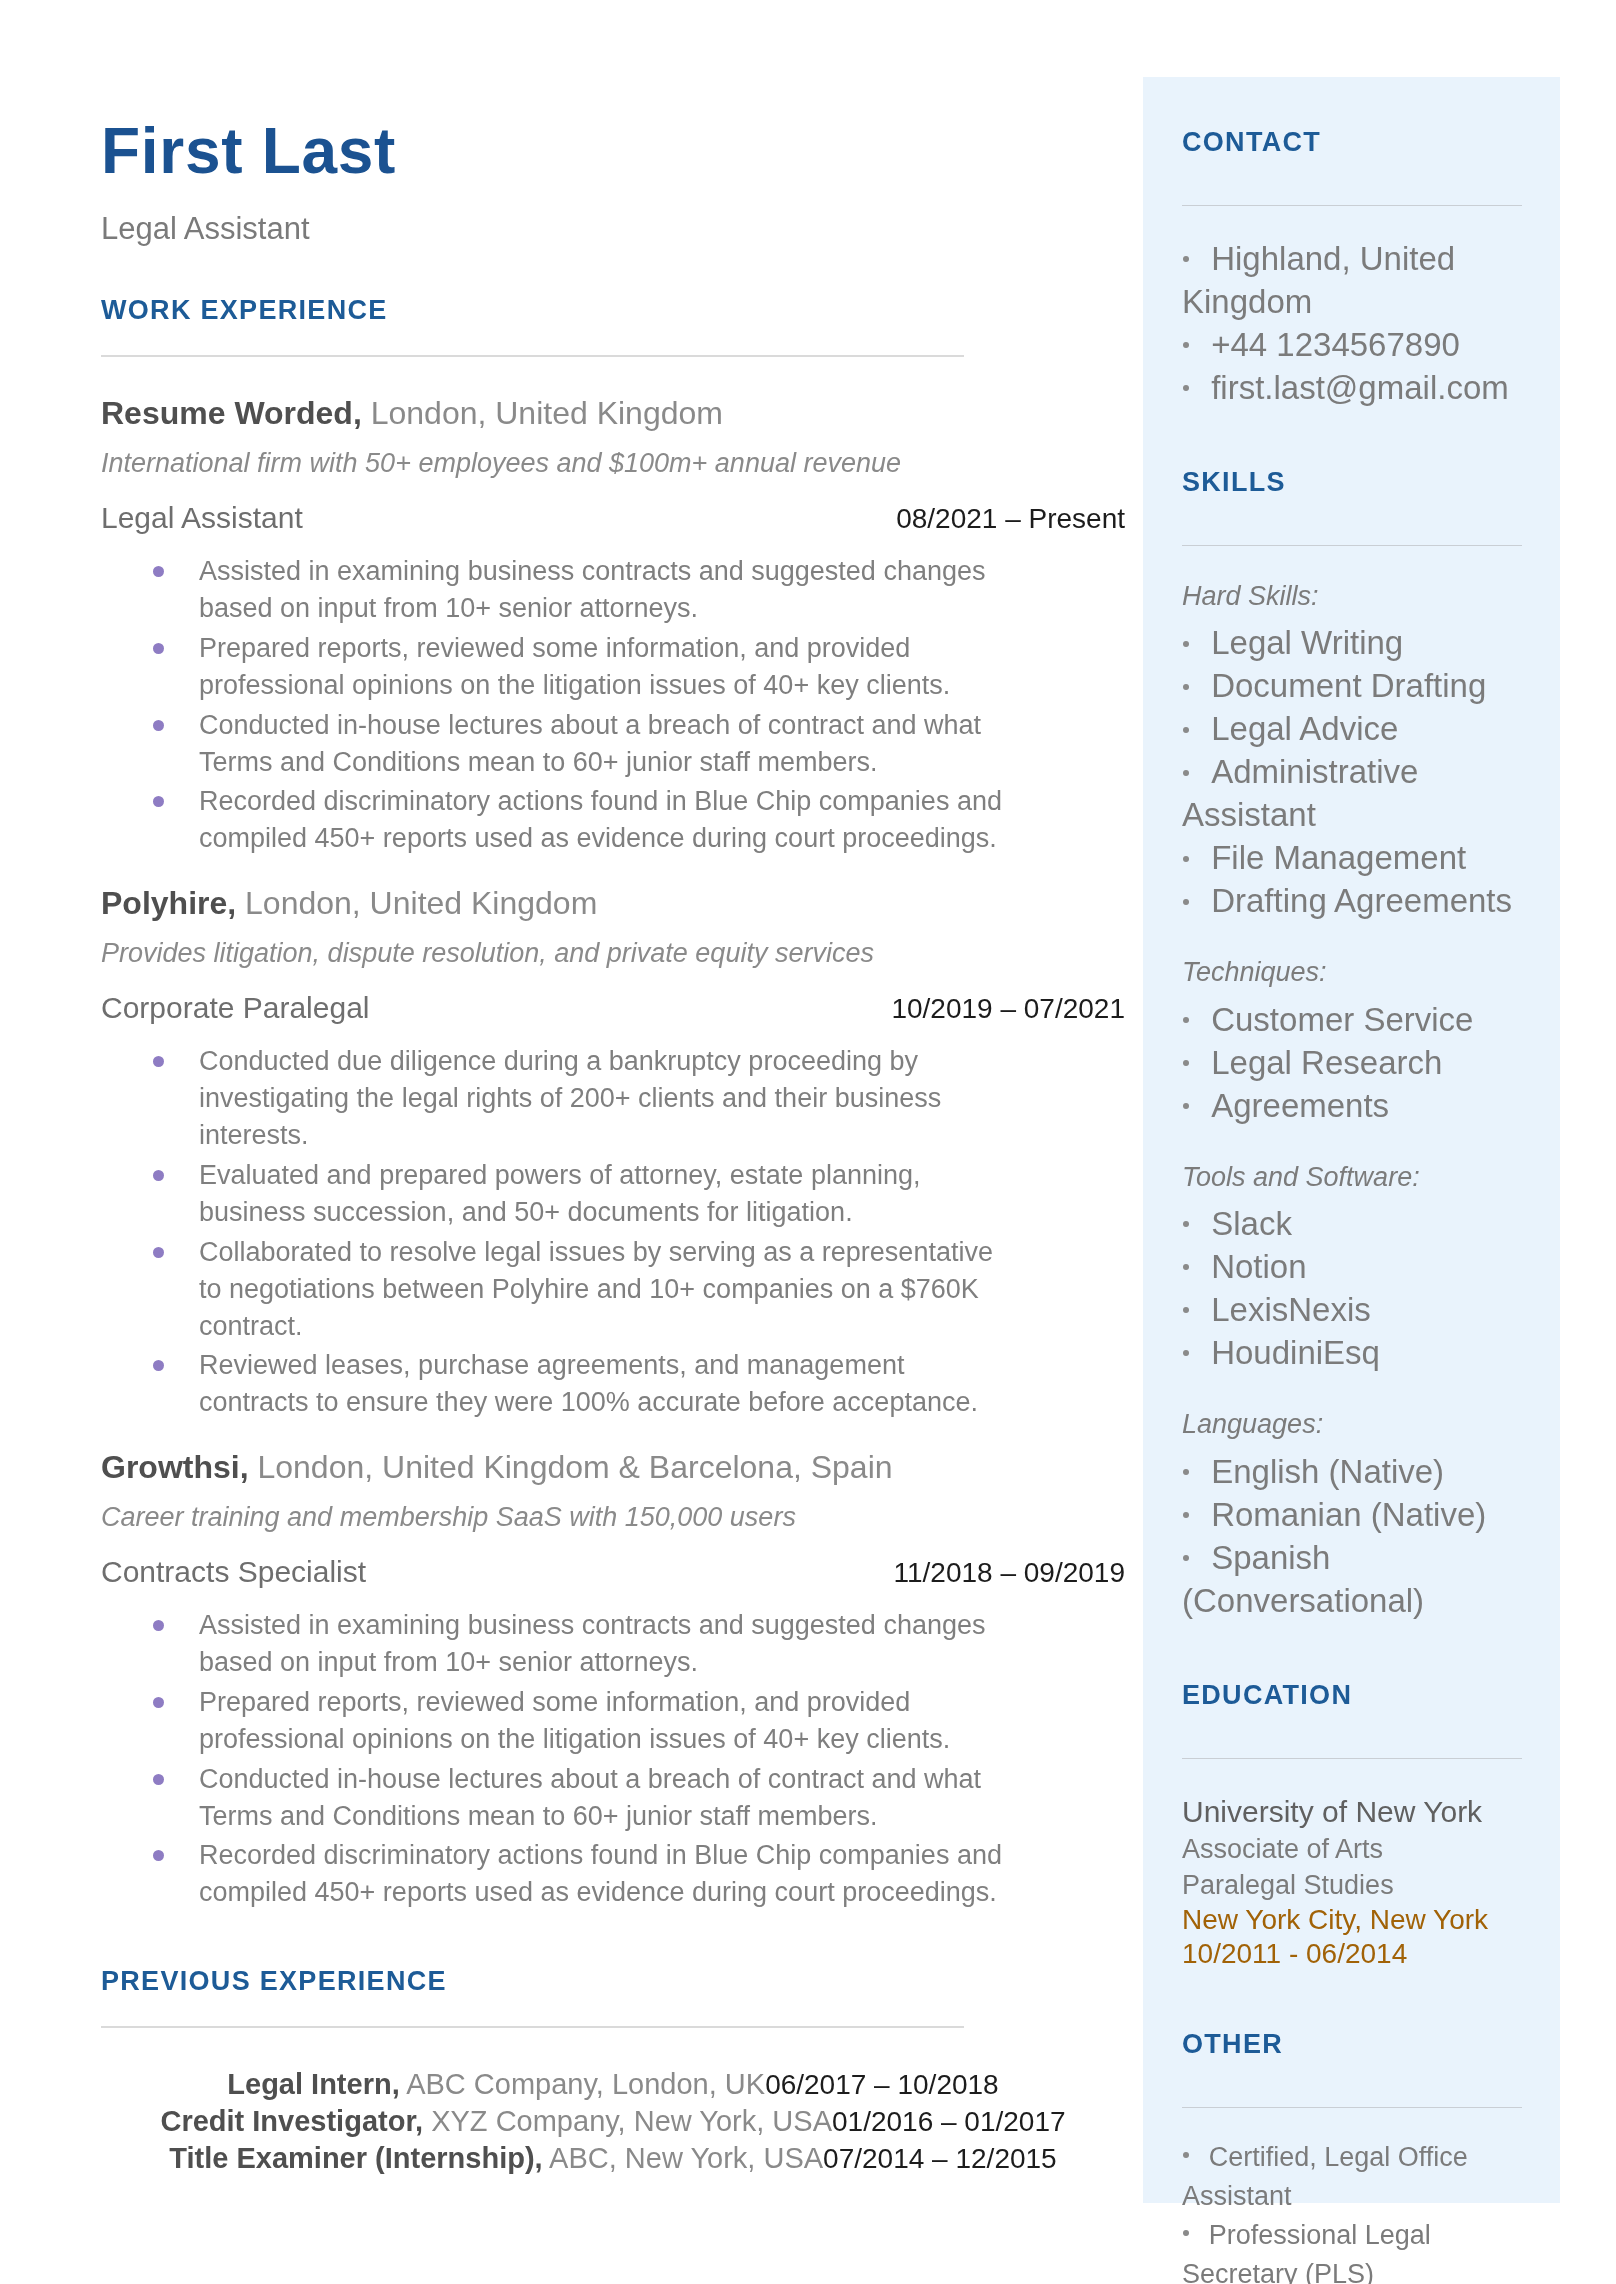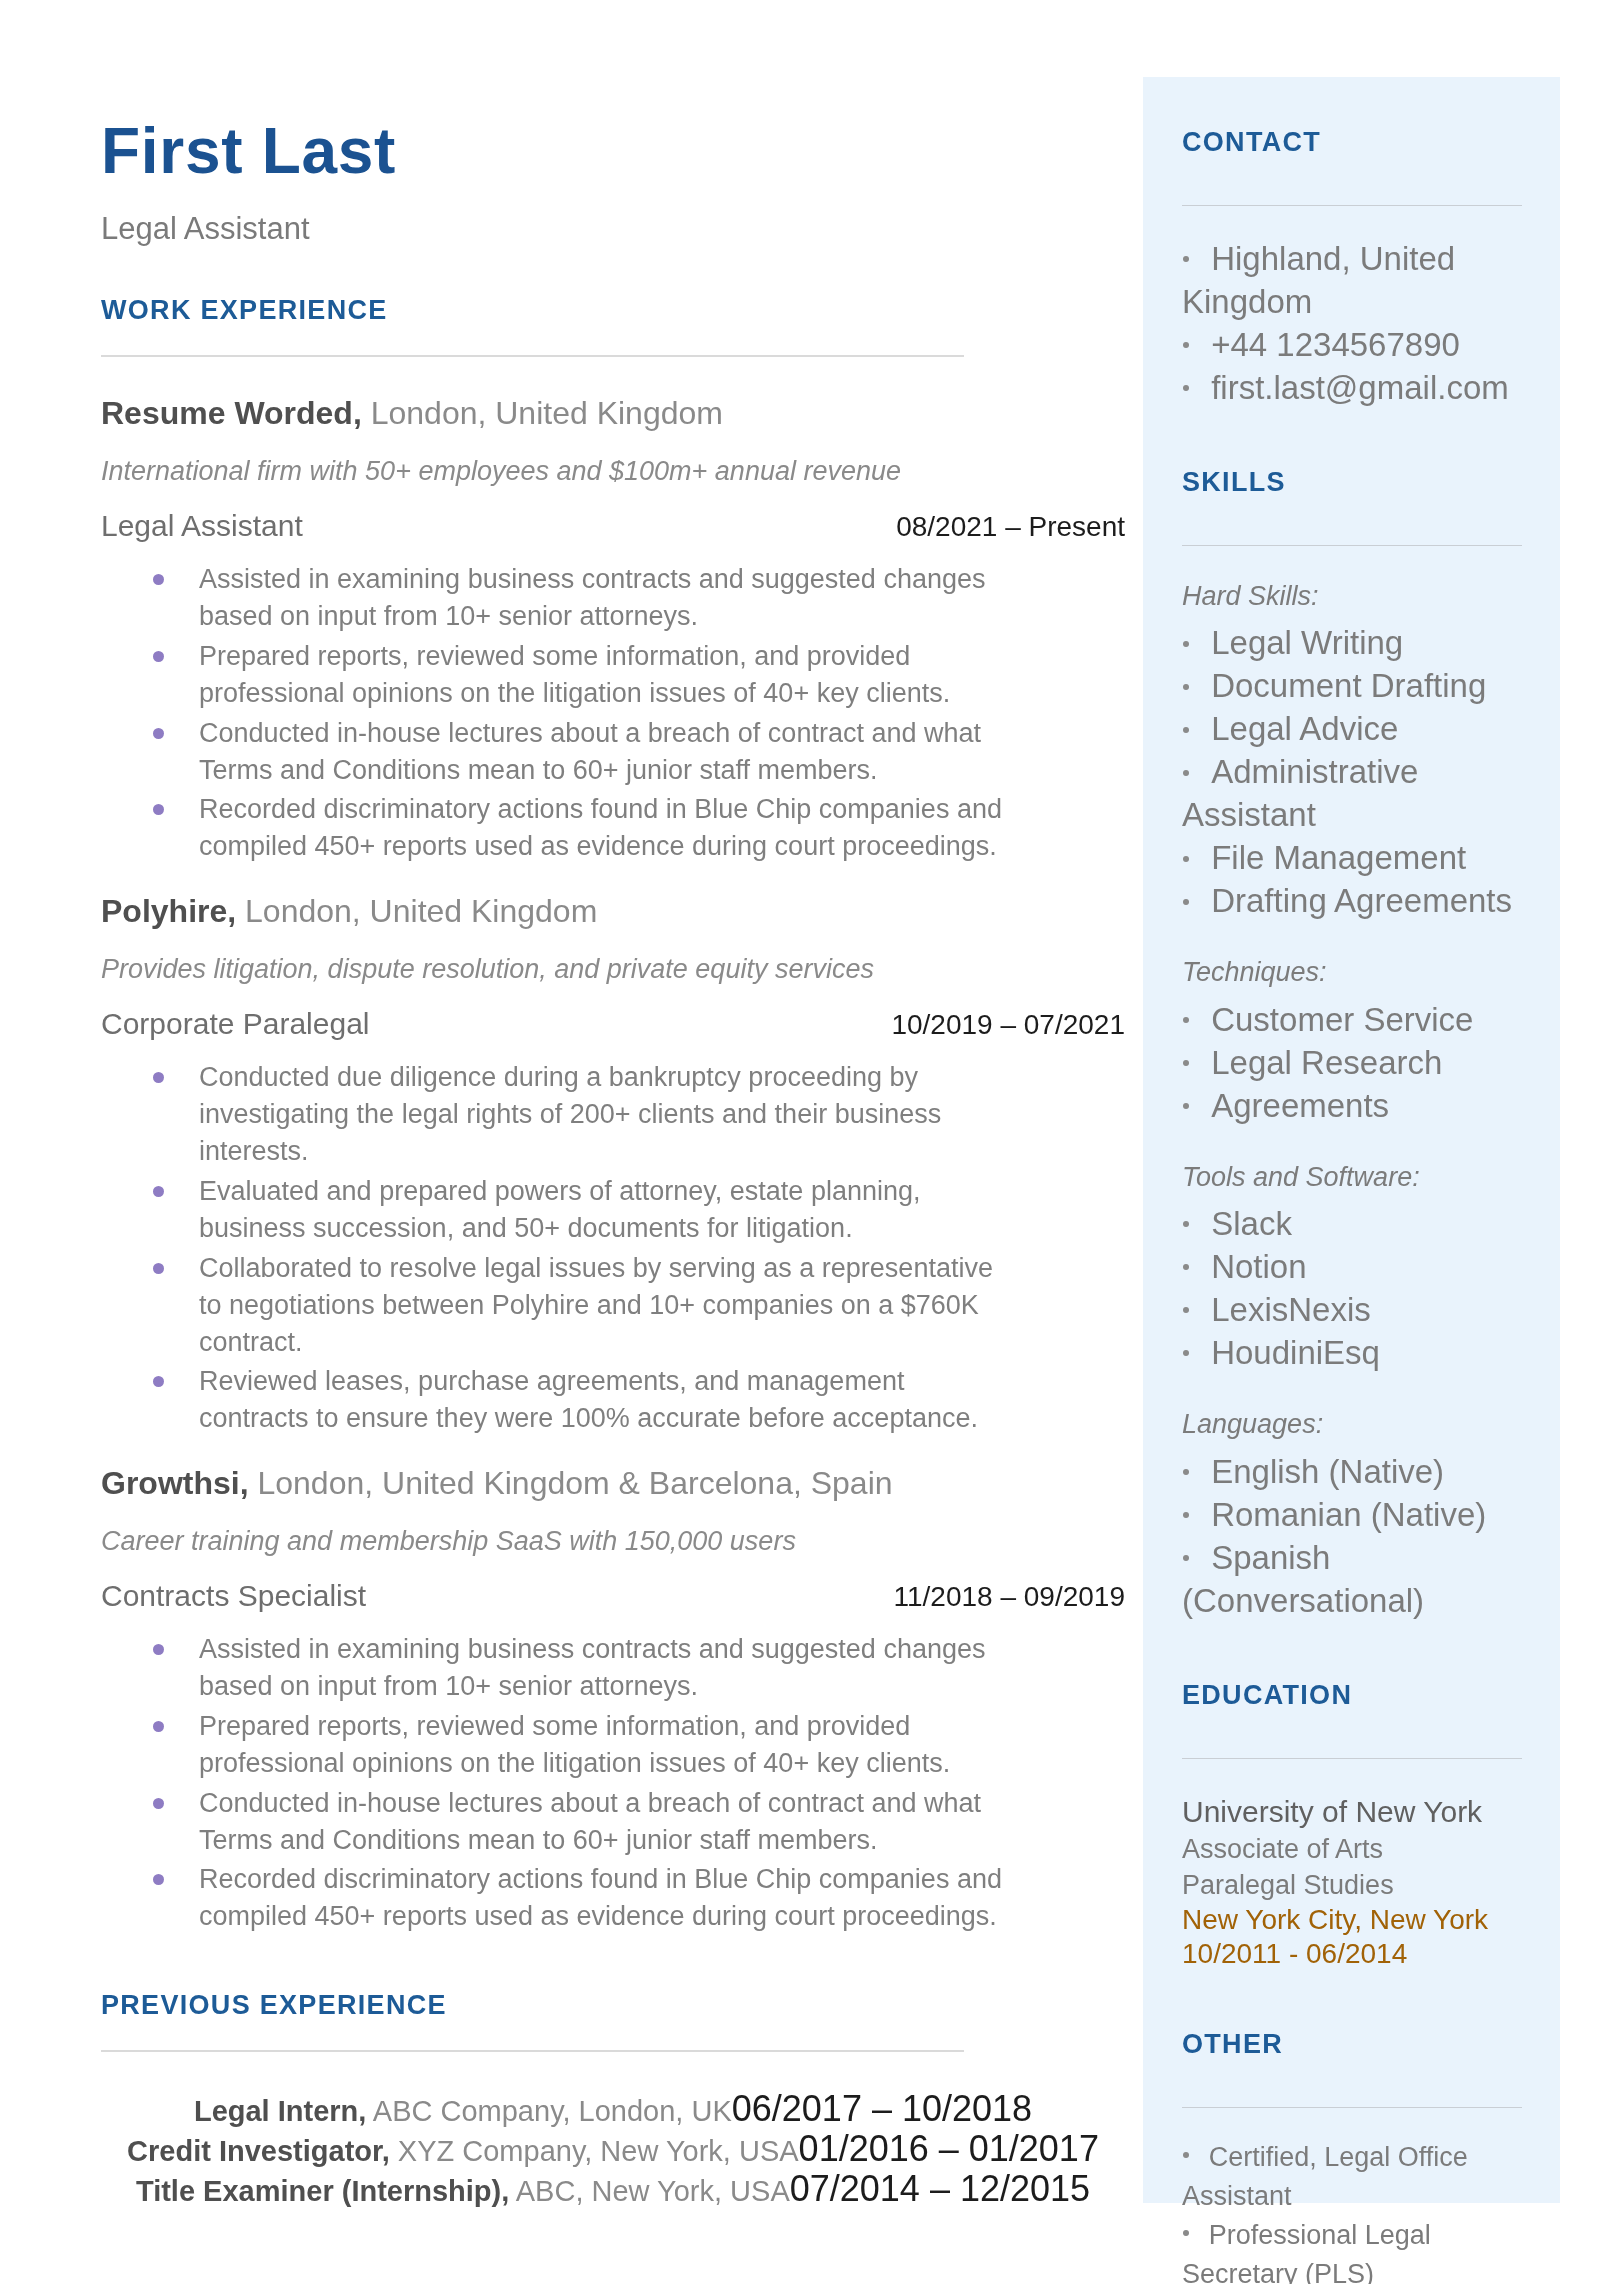--- a/index.html
+++ b/index.html
@@ -52,21 +52,21 @@
   }
   .job { margin-top: 36px; }
   .job + .job { margin-top: 26px; }
   .company-line { font-size: 32px; line-height: 1.28; color: #8a8a8a; }
   .company-line .company { font-weight: 700; color: #4f4f4f; }
   .tagline {
     font-size: 27px;
     font-style: italic;
     color: #8a8a8a;
     line-height: 1.25;
-    margin-top: 21px;
+    margin-top: 13px;
   }
   .role-row {
     display: flex;
     justify-content: space-between;
     align-items: baseline;
     margin-top: 19.5px;
   }
   .role-title { font-size: 30px; color: #6e6e6e; line-height: 1.2; }
   .role-dates { font-size: 28px; color: #1c1c1c; line-height: 1.2; }
   ul.bullets {
@@ -96,21 +96,21 @@
   .prev-rows { margin-top: 38px; }
   .prev-row {
     display: flex;
     justify-content: center;
     align-items: baseline;
     font-size: 29px;
     line-height: 37px;
     color: #8a8a8a;
   }
   .prev-row .role { font-weight: 700; color: #4f4f4f; }
-  .prev-row .dates { font-size: 36px; color: #1c1c1c; white-space: nowrap; }
+  .prev-row .dates { font-size: 28px; color: #1c1c1c; white-space: nowrap; }
 
   
   .sidebar {
     position: absolute;
     left: 1143px;
     top: 77px;
     width: 417px;
     height: 2126px;
     background: #e9f3fc;
     padding: 52px 38px 0 39px;

